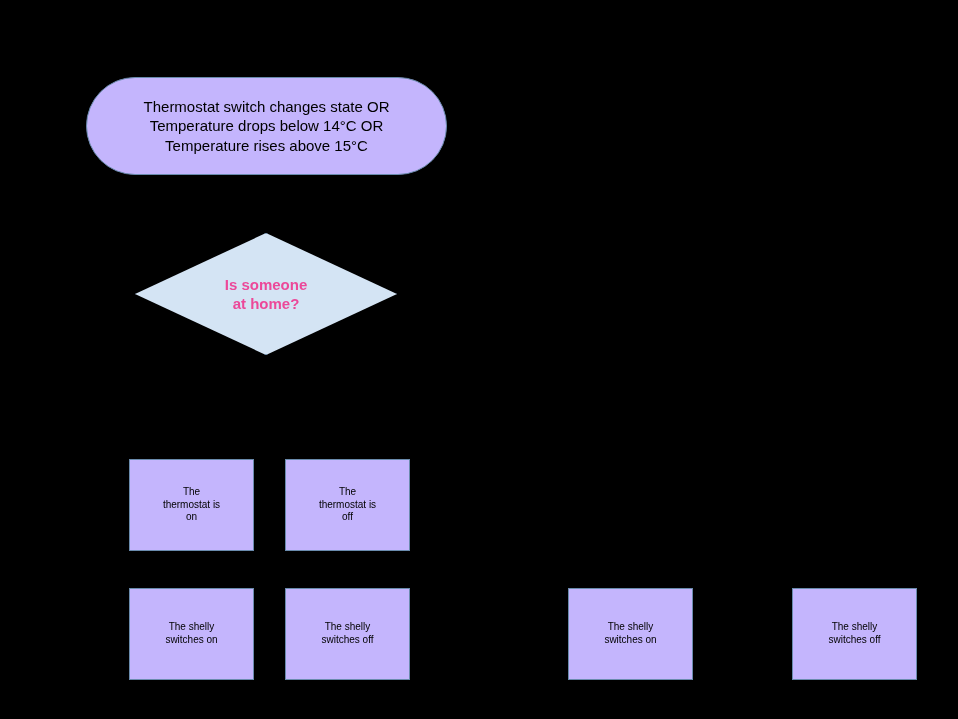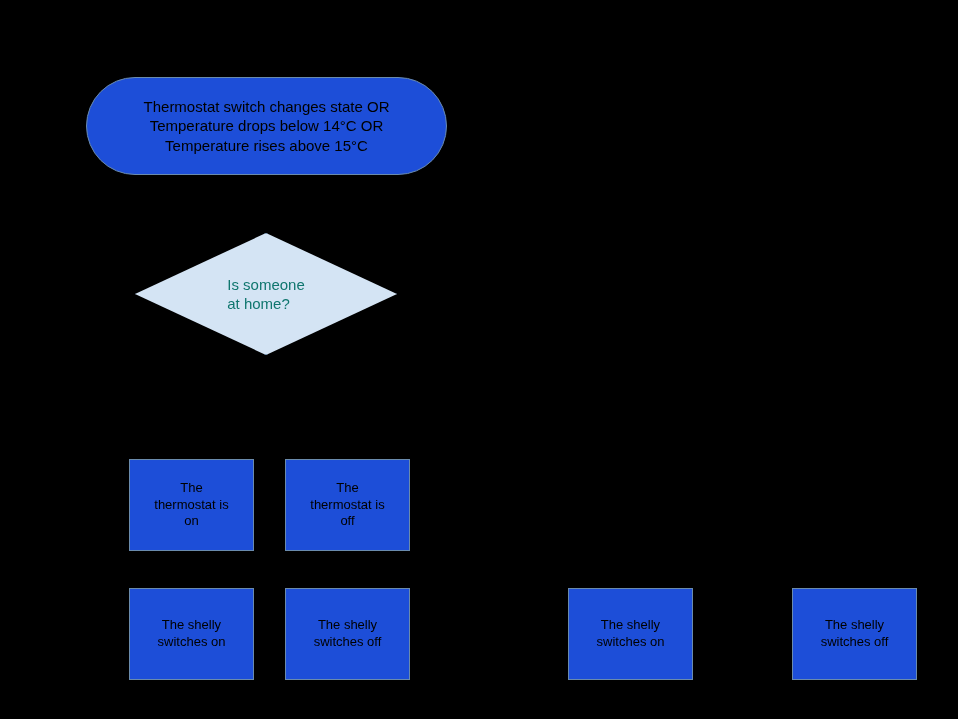--- a/index.html
+++ b/index.html
@@ -11,58 +11,60 @@
     position: relative;
     width: 958px;
     height: 719px;
     background: #000000;
     overflow: hidden;
     font-family: "Liberation Sans", sans-serif;
   }
   .node {
     position: absolute;
     box-sizing: border-box;
-    background: #1d4ed8;
+    background: #c4b5fd;
     border: 1px solid #6a8bad;
     color: #000000;
     display: flex;
     align-items: center;
     justify-content: center;
     text-align: center;
     line-height: 1.28;
     white-space: pre-line;
   }
   .terminator {
     border-radius: 999px;
     font-size: 15px;
   }
   .process {
-    font-size: 13px;
+    font-size: 10px;
   }
   .decision-wrap {
     position: absolute;
     display: flex;
     align-items: center;
     justify-content: center;
   }
   .decision-shape {
     position: absolute;
     inset: 0;
     background: #d4e4f4;
     border: 1px solid #6a8bad;
     clip-path: polygon(50% 0%, 100% 50%, 50% 100%, 0% 50%);
     -webkit-clip-path: polygon(50% 0%, 100% 50%, 50% 100%, 0% 50%);
   }
   .decision-label {
     position: relative;
     z-index: 2;
+    text-align: center;
     font-size: 15px;
-    color: #0f766e;
+    color: #ec4899;
     line-height: 1.28;
     white-space: pre-line;
+    font-weight: bold;
   }
 </style>
 </head>
 <body>
 
 <div id="canvas">
 
   <div class="node terminator" style="left:86px; top:77px; width:361px; height:98px;">
     <span>Thermostat switch changes state OR
 Temperature drops below 14°C OR

